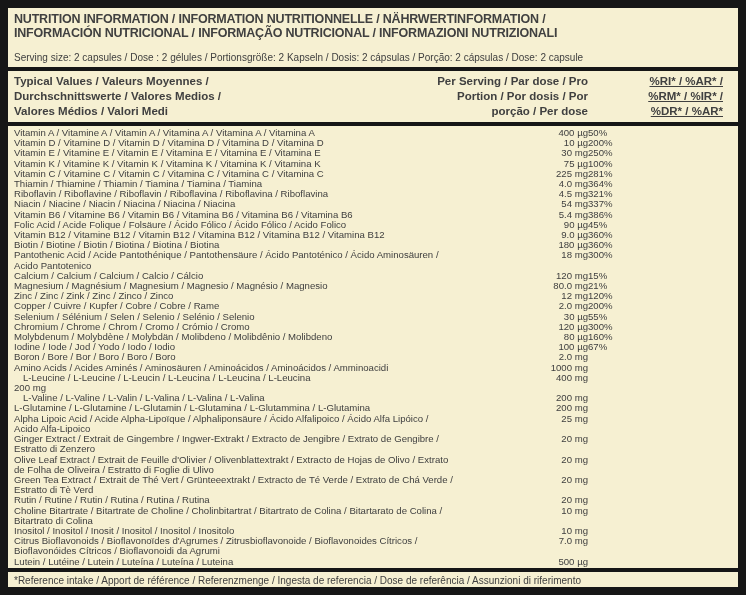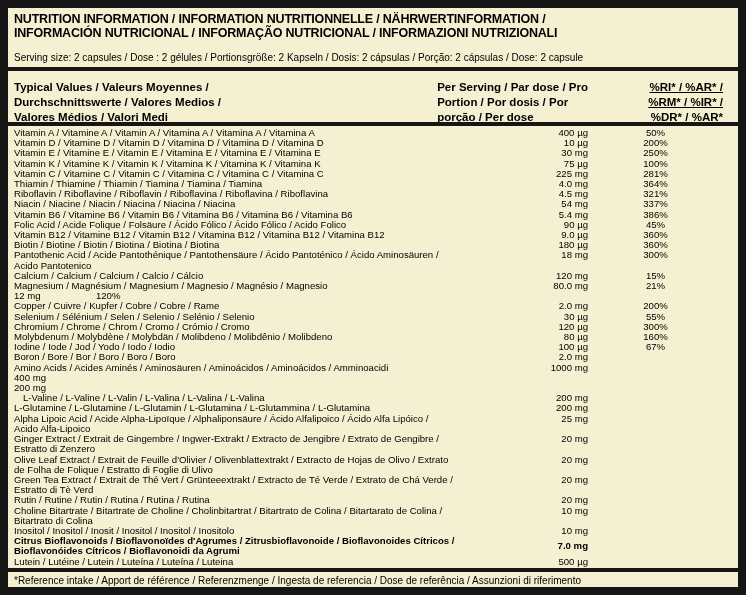--- a/index.html
+++ b/index.html
@@ -36,59 +36,59 @@
     line-height: 12px;
     margin-top: 12px;
     white-space: nowrap;
   }
 
   .rule { height: 4px; background: #161616; flex: 0 0 auto; }
 
   .thead {
     box-sizing: border-box;
     height: 51px;
-    padding: 9px 15px 3px 6px;
+    padding: 3px 15px 3px 6px;
     display: flex;
     font-weight: bold;
     font-size: 11.5px;
     line-height: 15px;
     flex: 0 0 auto;
   }
   .thead > div > div { white-space: nowrap; }
   .th-name   { flex: 1 1 auto; }
-  .th-amount { flex: 0 0 auto; }
+  .th-amount { text-align: right; flex: 0 0 auto; }
   .th-percent{ flex: 0 0 135px; width: 135px; text-align: right; text-decoration: underline; }
 
   .tbody {
     flex: 1 1 auto;
     padding: 2px 15px 16px 6px;
     font-size: 9.6px;
     line-height: 10.2px;
     overflow: hidden;
   }
   .row { display: flex; align-items: flex-start; }
-  .row.value-bottom { align-items: center; font-weight: bold; }
+  .row.value-bottom { align-items: flex-start; }
   .cell-name { flex: 1 1 auto; min-width: 0; }
   .cell-name > div { white-space: nowrap; }
   .row.indent .cell-name { padding-left: 9px; }
   .cell-amount { flex: 0 0 auto; white-space: nowrap; text-align: right; }
-  .cell-percent { flex: 0 0 135px; width: 135px; white-space: nowrap; text-align: center; }
+  .cell-percent { flex: 0 0 135px; width: 135px; white-space: nowrap; text-align: left; }
 
   .footnote {
     flex: 1 1 auto;
     padding: 3px 20px 0 6px;
     font-size: 10px;
     line-height: 12px;
     white-space: nowrap;
   }
 </style>
 </head>
 <body>
 
-<div class="label" style="background: rgb(246, 240, 210); border-color: rgb(22, 22, 22); color: #000000;">
+<div class="label" style="background: rgb(246, 240, 210); border-color: rgb(22, 22, 22); color: #404040;">
 
   <header class="label-header">
     <h1 class="title">
         <div>NUTRITION INFORMATION / INFORMATION NUTRITIONNELLE / NÄHRWERTINFORMATION /</div>
         <div>INFORMACIÓN NUTRICIONAL / INFORMAÇÃO NUTRICIONAL / INFORMAZIONI NUTRIZIONALI</div>
       </h1>
     <div class="serving">Serving size: 2 capsules / Dose : 2 gélules / Portionsgröße: 2 Kapseln / Dosis: 2 cápsulas / Porção: 2 cápsulas / Dose: 2 capsule</div>
   </header>
 
   <div class="rule" style="background: rgb(22, 22, 22);"></div>
@@ -214,20 +214,23 @@
         <div class="cell-percent">15%</div>
       </div>
       <div class="row">
         <div class="cell-name">
           <div>Magnesium / Magnésium / Magnesium / Magnesio / Magnésio / Magnesio</div>
         </div>
         <div class="cell-amount">80.0 mg</div>
         <div class="cell-percent">21%</div>
       </div>
       <div class="row">
+        <div class="cell-name">
+          <div>Zinc / Zinc / Zink / Zinc / Zinco / Zinco</div>
+        </div>
         <div class="cell-amount">12 mg</div>
         <div class="cell-percent">120%</div>
       </div>
       <div class="row">
         <div class="cell-name">
           <div>Copper / Cuivre / Kupfer / Cobre / Cobre / Rame</div>
         </div>
         <div class="cell-amount">2.0 mg</div>
         <div class="cell-percent">200%</div>
       </div>
@@ -267,20 +270,23 @@
         <div class="cell-percent"></div>
       </div>
       <div class="row">
         <div class="cell-name">
           <div>Amino Acids / Acides Aminés / Aminosäuren / Aminoácidos / Aminoácidos / Amminoacidi</div>
         </div>
         <div class="cell-amount">1000 mg</div>
         <div class="cell-percent"></div>
       </div>
       <div class="row indent">
+        <div class="cell-name">
+          <div>L-Leucine / L-Leucine / L-Leucin / L-Leucina / L-Leucina / L-Leucina</div>
+        </div>
         <div class="cell-amount">400 mg</div>
         <div class="cell-percent"></div>
       </div>
       <div class="row indent">
         <div class="cell-amount">200 mg</div>
         <div class="cell-percent"></div>
       </div>
       <div class="row indent">
         <div class="cell-name">
           <div>L-Valine / L-Valine / L-Valin / L-Valina / L-Valina / L-Valina</div>
@@ -307,21 +313,21 @@
         <div class="cell-name">
           <div>Ginger Extract / Extrait de Gingembre / Ingwer-Extrakt / Extracto de Jengibre / Extrato de Gengibre /</div>
           <div>Estratto di Zenzero</div>
         </div>
         <div class="cell-amount">20 mg</div>
         <div class="cell-percent"></div>
       </div>
       <div class="row">
         <div class="cell-name">
           <div>Olive Leaf Extract / Extrait de Feuille d'Olivier / Olivenblattextrakt / Extracto de Hojas de Olivo / Extrato</div>
-          <div>de Folha de Folique / Estratto di Foglie di Ulivo</div>
+          <div>de Folha de Oliveira / Estratto di Foglie di Ulivo</div>
         </div>
         <div class="cell-amount">20 mg</div>
         <div class="cell-percent"></div>
       </div>
       <div class="row">
         <div class="cell-name">
           <div>Green Tea Extract / Extrait de Thé Vert / Grünteeextrakt / Extracto de Té Verde / Extrato de Chá Verde /</div>
           <div>Estratto di Tè Verd</div>
         </div>
         <div class="cell-amount">20 mg</div>

